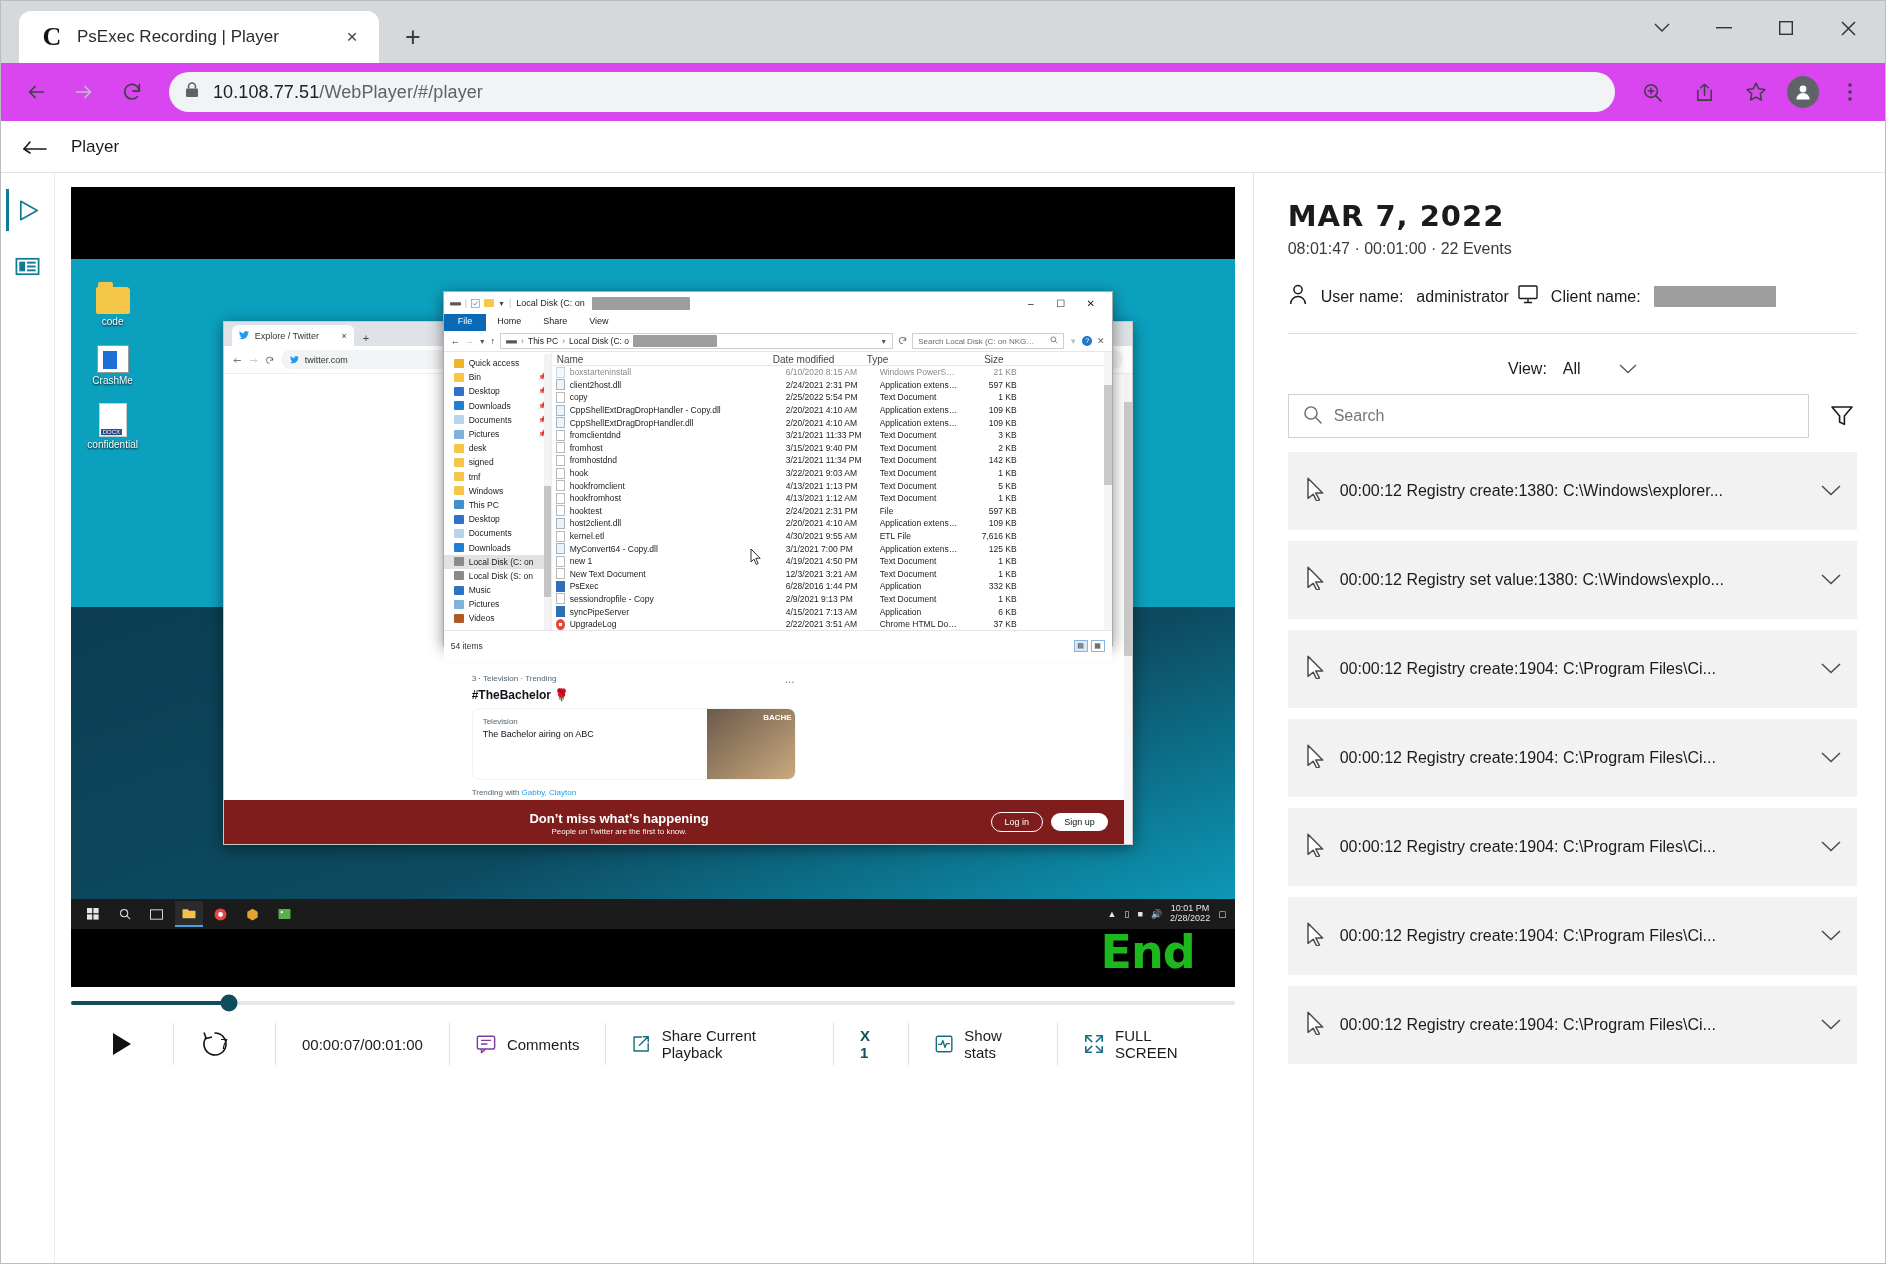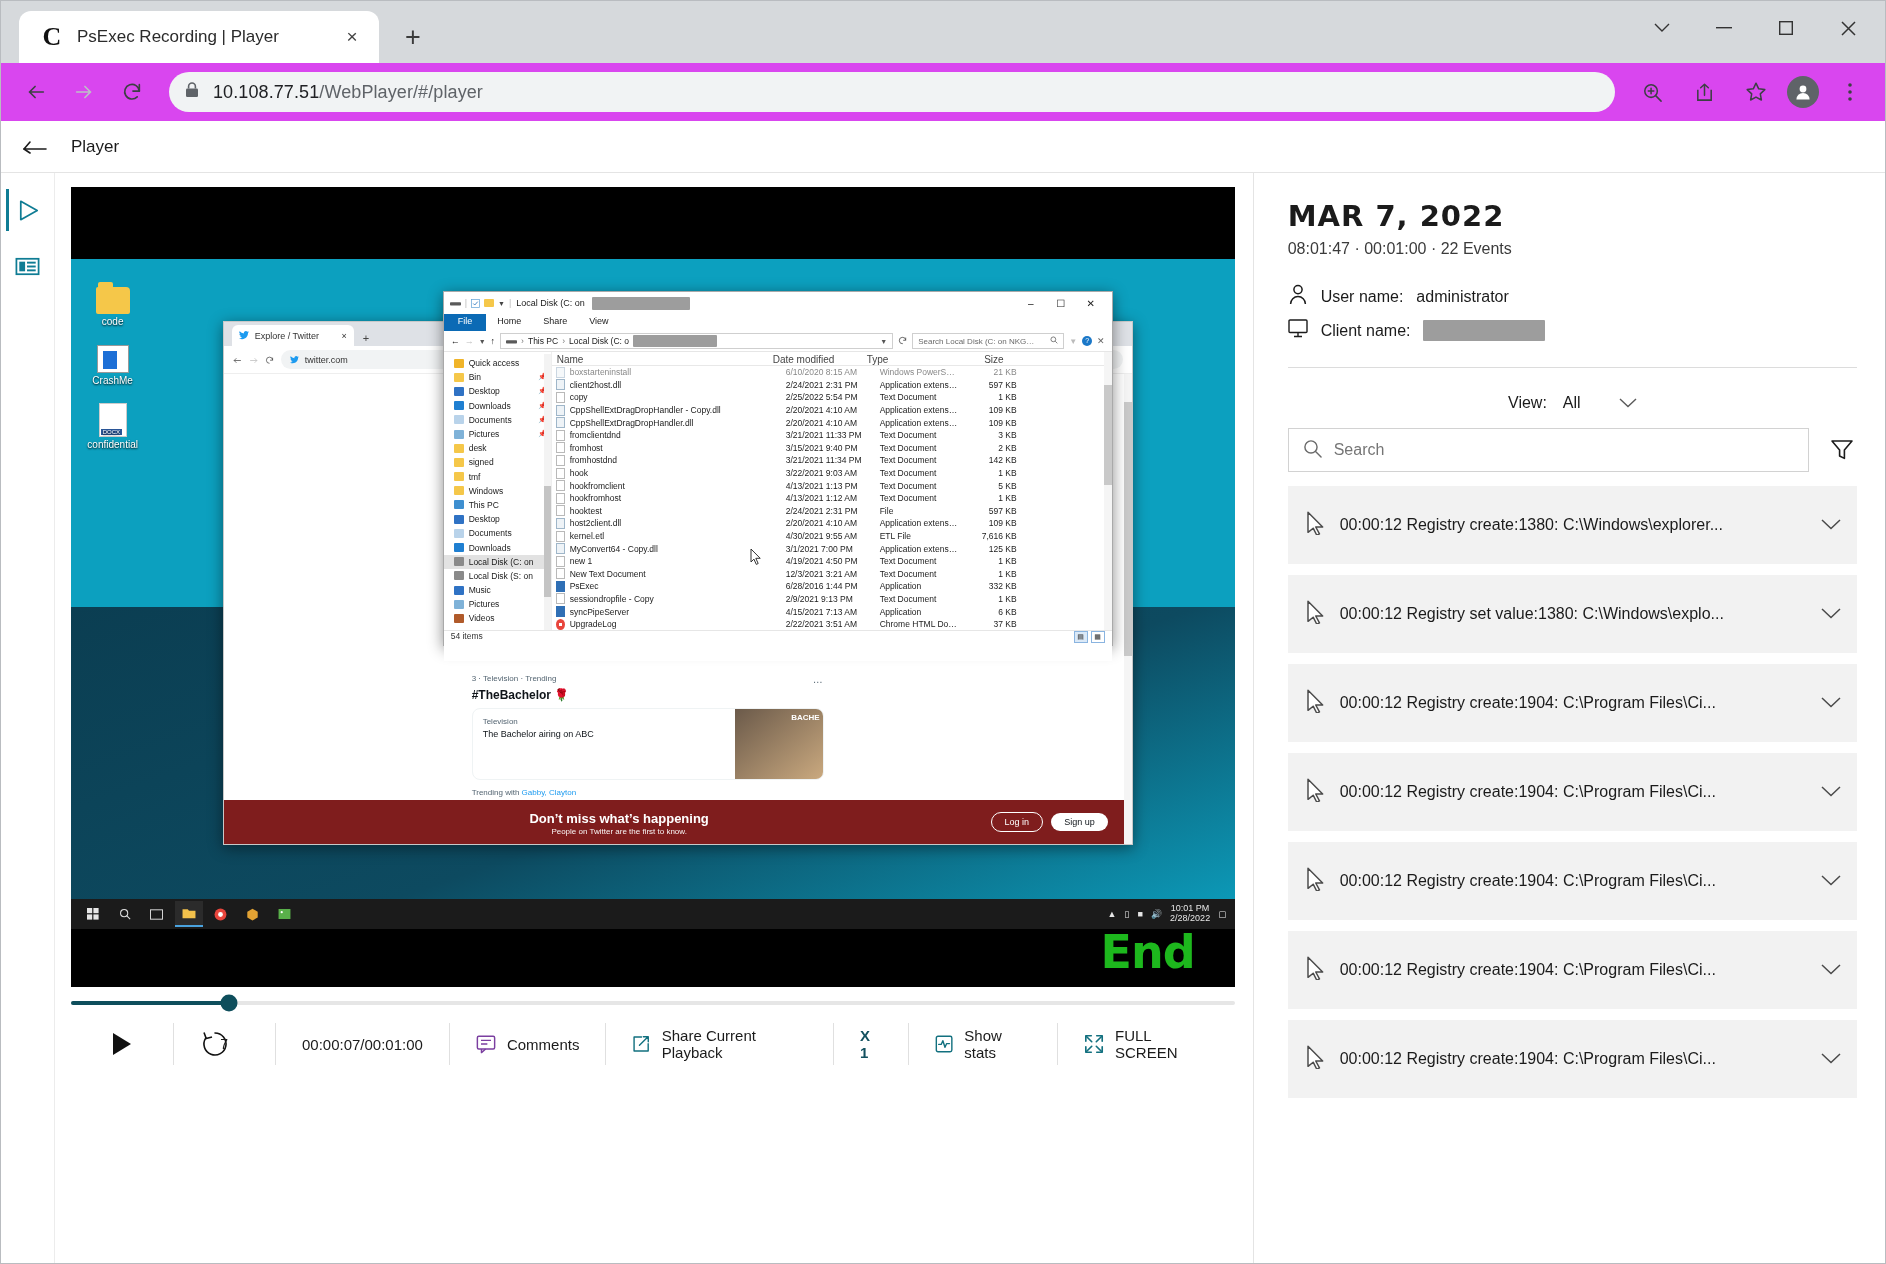--- a/index.html
+++ b/index.html
@@ -85,21 +85,21 @@
             padding:0 7px; gap:6px; font-size:9px; color:#333; min-width:122px;}
   .tw-nav { height:28px; background:#fff; display:flex; align-items:center; gap:7px; padding:0 9px;
             border-bottom:1px solid #eee;}
   .tw-omni { flex:1; height:19px; background:#f1f3f4; border-radius:10px; display:flex;
              align-items:center; gap:6px; padding:0 9px; font-size:9px; color:#333;}
   .tw-body { position:relative; height:calc(100% - 52px); background:#fff; overflow:hidden;}
   .tw-logo { text-align:center; padding-top:14px; }
   .tw-menu { margin:18px auto 0; width:190px; }
   .tw-menu div { display:flex; align-items:center; gap:16px; font-size:15px; font-weight:bold;
                  color:#0f1419; padding:9px 0;}
-  .tw-card { position:absolute; left:248px; top:300px; width:352px; }
+  .tw-card { position:absolute; left:248px; top:300px; width:324px; }
   .tw-card .sub { font-size:8px; color:#536471; }
   .tw-card .hash { font-size:12px; font-weight:bold; color:#0f1419; margin:3px 0 6px;}
   .tw-inner { border:1px solid #eff3f4; border-radius:8px; display:flex; overflow:hidden; height:72px;}
   .tw-inner .txt { flex:1; padding:8px 10px; }
   .tw-inner .txt .l1{font-size:8px;color:#536471;}
   .tw-inner .txt .l2{font-size:9px;color:#0f1419;margin-top:3px;}
   .tw-thumb{ width:88px; background:linear-gradient(140deg,#6b5a4a,#caa97f); position:relative;}
   .tw-thumb span{position:absolute;right:3px;top:4px;color:#fff;font-size:8px;font-weight:bold;}
   .tw-trend{font-size:8px;color:#536471;margin-top:8px;}
   .tw-trend b{color:#1d9bf0;font-weight:normal;}
@@ -148,21 +148,21 @@
   .c-name{width:216px;} .c-date{width:94px;} .c-type{width:90px;} .c-size{width:58px;text-align:right;padding-right:6px;}
   .ex-row { display:flex; font-size:8.5px; color:#1b1b1b; height:12.6px; align-items:center; }
   .ex-row span { padding-left:5px; overflow:hidden; white-space:nowrap; }
   .fi { width:9px;height:11px;flex:none;margin-left:4px;background:#fff;border:1px solid #b9b9b9;}
   .fi.dll{background:#eef3f7;border-color:#9fb6c9;}
   .fi.exe{background:#2f6fb5;border:none;}
   .fi.chrome{background:radial-gradient(circle at 50% 50%,#fff 0 22%,#e8453c 23% 100%);border:none;border-radius:50%;}
   .ex-sb { position:absolute; right:0; top:0; bottom:0; width:8px; background:#f5f5f5; }
   .ex-sb i { position:absolute; right:0; top:12%; width:8px; height:36%; background:#c9c9c9; display:block;}
   .ex-status { height:31px; background:#fff; border-top:1px solid #e6e6e6; display:flex;
-               align-items:flex-start; padding:0 7px; font-size:8.5px; color:#333;}
+               align-items:center; padding:0 7px; font-size:8.5px; color:#333;}
   .ex-status .views{ margin-left:auto; display:flex; gap:3px;}
   .ex-status .vb{width:14px;height:12px;border:1px solid #8ab4e0;display:flex;align-items:center;justify-content:center;font-size:7px;}
   .ex-status .vb.on{background:#dbe9f7;}
   .cursor-arrow{ position:absolute; z-index:20; }
   
   .seekwrap { width:1164px; margin:14px auto 0; display:flex; align-items:center;}
   .seek { flex:1; height:4px; background:#e6e6e6; border-radius:2px; position:relative;}
   .seek .fill { position:absolute; left:0; top:0; bottom:0; width:13.6%; background:#0e4e5c; border-radius:2px;}
   .seek .knob { position:absolute; left:13.6%; top:50%; transform:translate(-50%,-50%);
                 width:17px;height:17px;border-radius:50%;background:#0e4e5c;}
@@ -170,21 +170,21 @@
   .ctl { display:flex; align-items:center; justify-content:center; gap:11px; height:42px;
          padding:0 26px; font-size:15px; color:#1b1b1b; cursor:pointer; }
   .ctl.div { border-right:1px solid #e0e0e0; }
   .ctl.play { width:108px; }
   .ctl svg{display:block;}
   .ctl .tealtxt{color:#12505f;font-weight:bold;letter-spacing:.5px;}
   
   .rightpanel { width:636px; border-left:1px solid #e4e4e4; padding:26px 28px 0 34px; overflow:hidden;}
   .rp-date { font-size:29px; font-weight:bold; color:#1b1b1b; letter-spacing:1px; font-family:"DejaVu Sans",sans-serif;}
   .rp-sub { font-size:16px; color:#3b3b3b; margin-top:7px;}
-  .rp-meta { margin-top:26px; display:flex; flex-direction:column; gap:9px;}
+  .rp-meta { margin-top:26px; display:flex; flex-direction:row; gap:9px;}
   .rp-line { display:flex; align-items:center; gap:13px; font-size:16px; color:#1b1b1b;}
   .rp-line .redact { height:21px; }
   .rp-rule { height:1px; background:#dcdcdc; margin:24px 0 0; }
   .rp-view { display:flex; align-items:center; gap:12px; margin-top:26px; font-size:16px; color:#1b1b1b;justify-content:center;}
   .rp-view .sel { margin-left:4px; }
   .rp-view .chev { margin-left:26px; color:#5a5a5a;}
   .rp-search-row { display:flex; align-items:center; gap:18px; margin-top:16px;}
   .rp-search { flex:1; height:44px; border:1px solid #d2d2d2; display:flex; align-items:center;
                gap:12px; padding:0 14px; }
   .rp-search input { border:none; outline:none; font-size:16px; color:#6a6a6a; flex:1;

